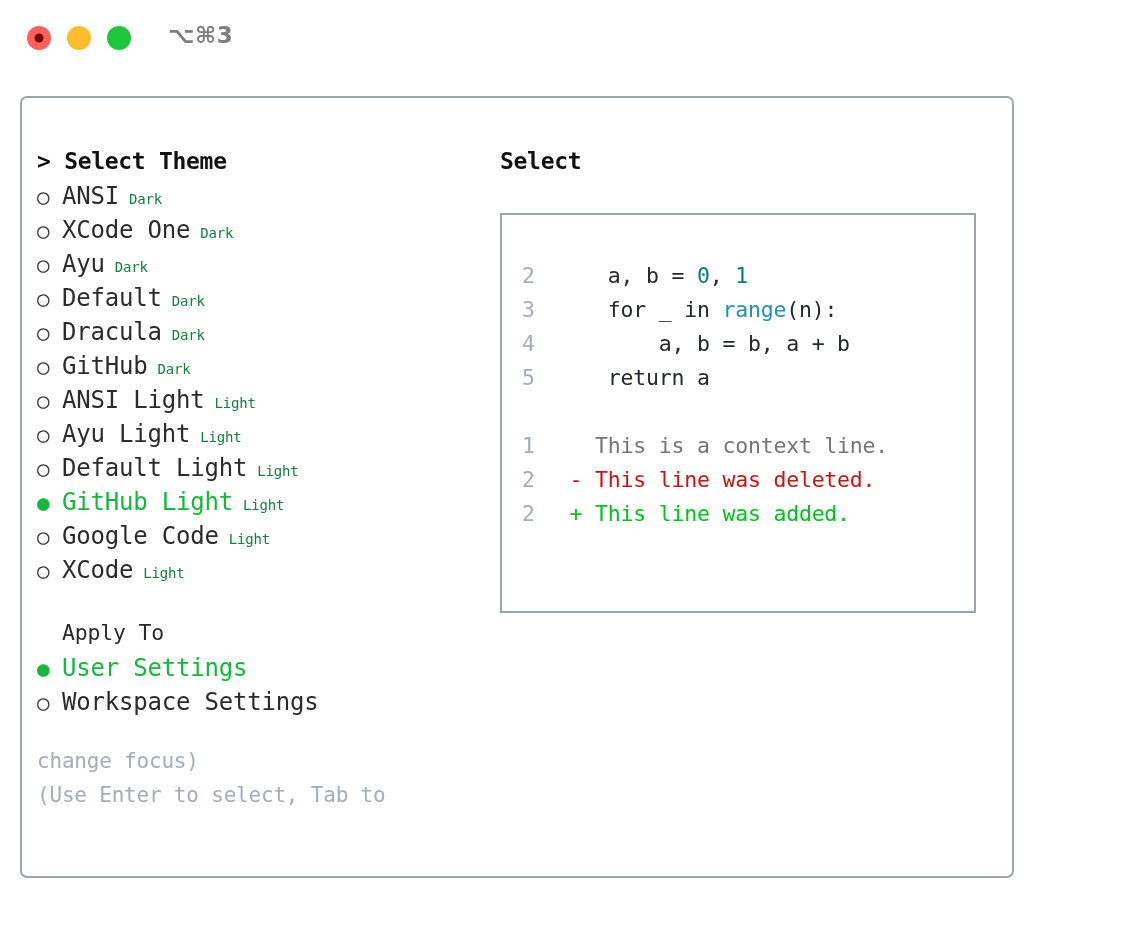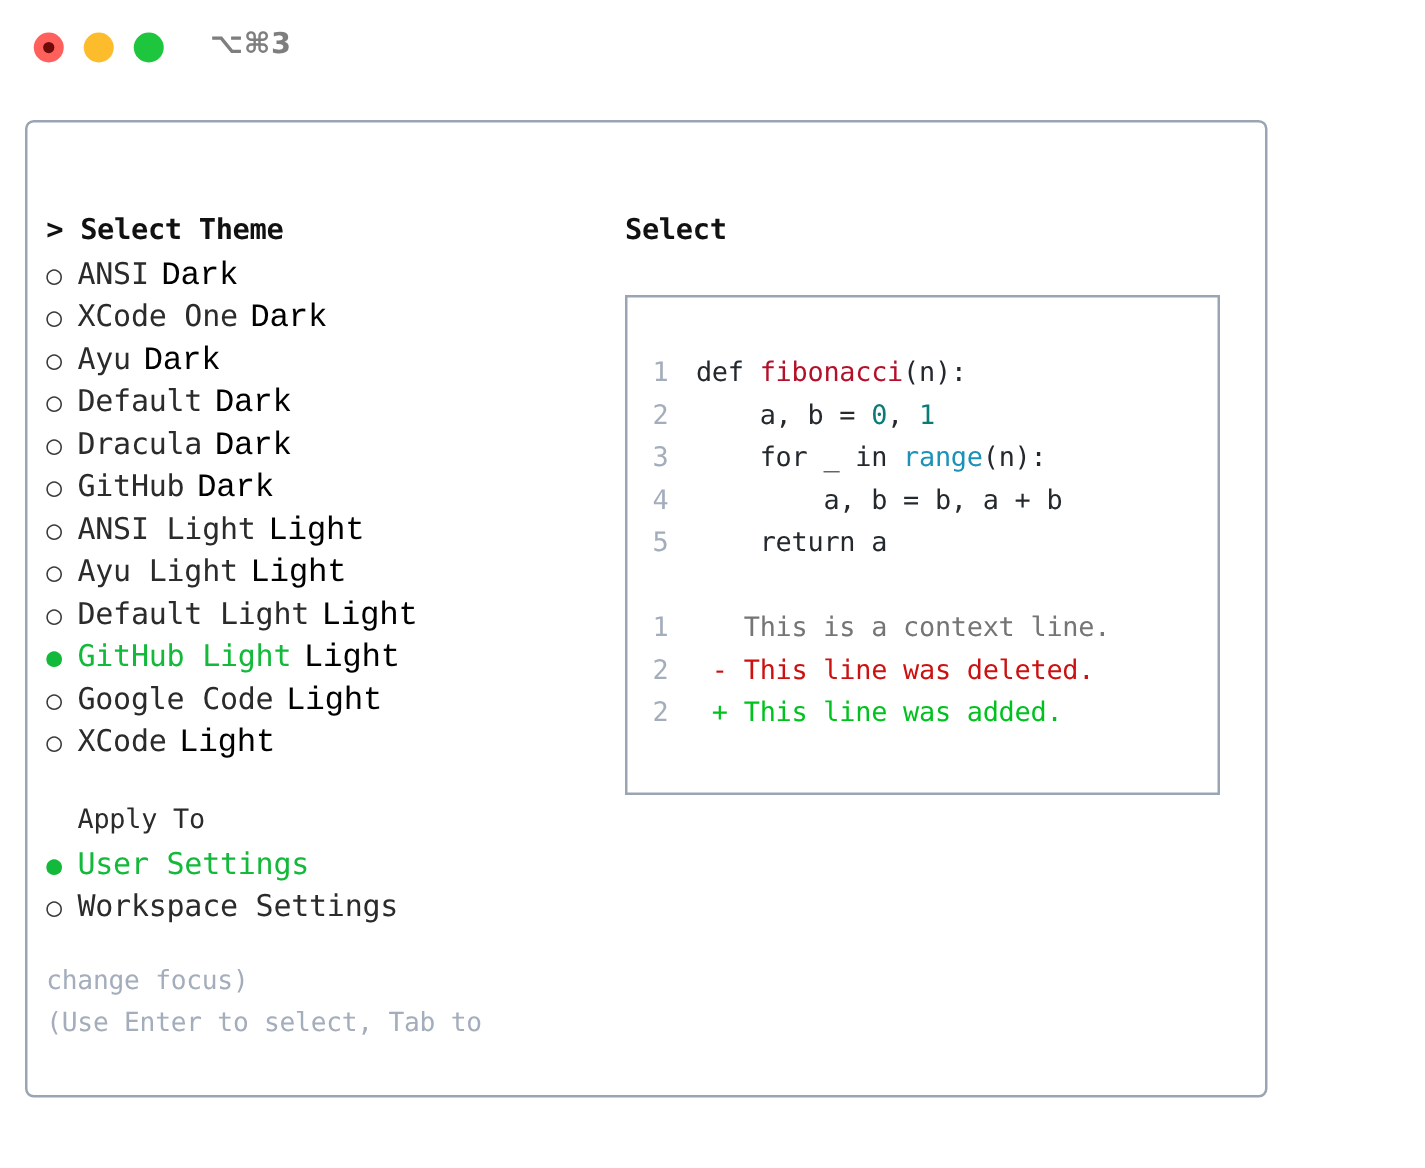--- a/index.html
+++ b/index.html
@@ -74,21 +74,20 @@
     border: 2px solid #9aa5b4;
     border-radius: 7px;
     box-sizing: border-box;
     background: #ffffff;
   }
 
   .panel-body {
     position: relative;
     width: 100%;
     height: 100%;
-    margin-top: 23px;
   }
 
   
   .left-col {
     position: absolute;
     left: 15px;
     top: 50px;
     width: 460px;
   }
 
@@ -118,25 +117,24 @@
   .bullet.on { color: #12b93a; }
 
   .item-label {
     font-size: 24px;
     color: #2b2b2b;
     letter-spacing: -0.2px;
   }
   .item-label.sel { color: #12b93a; }
 
   .badge {
-    font-size: 26px;
-    color: #000000;
+    font-size: 14px;
+    color: #15803d;
     letter-spacing: -0.2px;
     margin-left: 10px;
-    font-family: Liberation Mono, monospace;
   }
 
   .section-title {
     font-size: 21.5px;
     color: #2b2b2b;
     margin-left: 25px;
     letter-spacing: -0.2px;
   }
 
   .spacer-sm { height: 20px; }
@@ -255,21 +253,20 @@
           <div>change focus)</div>
           <div>(Use Enter to select, Tab to</div>
         </div>
       </div>
 
       <div class="right-col">
         <div class="preview-title">Select</div>
 
         <div class="preview-box">
           <div id="code-block">
-              <div class="code-line"><span class="lineno">1</span> <span>def </span><span class="tok-func">fibonacci</span><span>(n):</span></div>
               <div class="code-line"><span class="lineno">2</span> <span>    a, b = </span><span class="tok-num">0</span><span>, </span><span class="tok-num">1</span></div>
               <div class="code-line"><span class="lineno">3</span> <span>    for _ in </span><span class="tok-call">range</span><span>(n):</span></div>
               <div class="code-line"><span class="lineno">4</span> <span>        a, b = b, a + b</span></div>
               <div class="code-line"><span class="lineno">5</span> <span>    return a</span></div>
             </div>
           <div class="blank-line"></div>
           <div id="diff-block">
               <div class="code-line"><span class="lineno">1</span><span class="tok-ctx">    This is a context line.</span></div>
               <div class="code-line"><span class="lineno">2</span><span class="tok-del">  - This line was deleted.</span></div>
               <div class="code-line"><span class="lineno">2</span><span class="tok-add">  + This line was added.</span></div>

